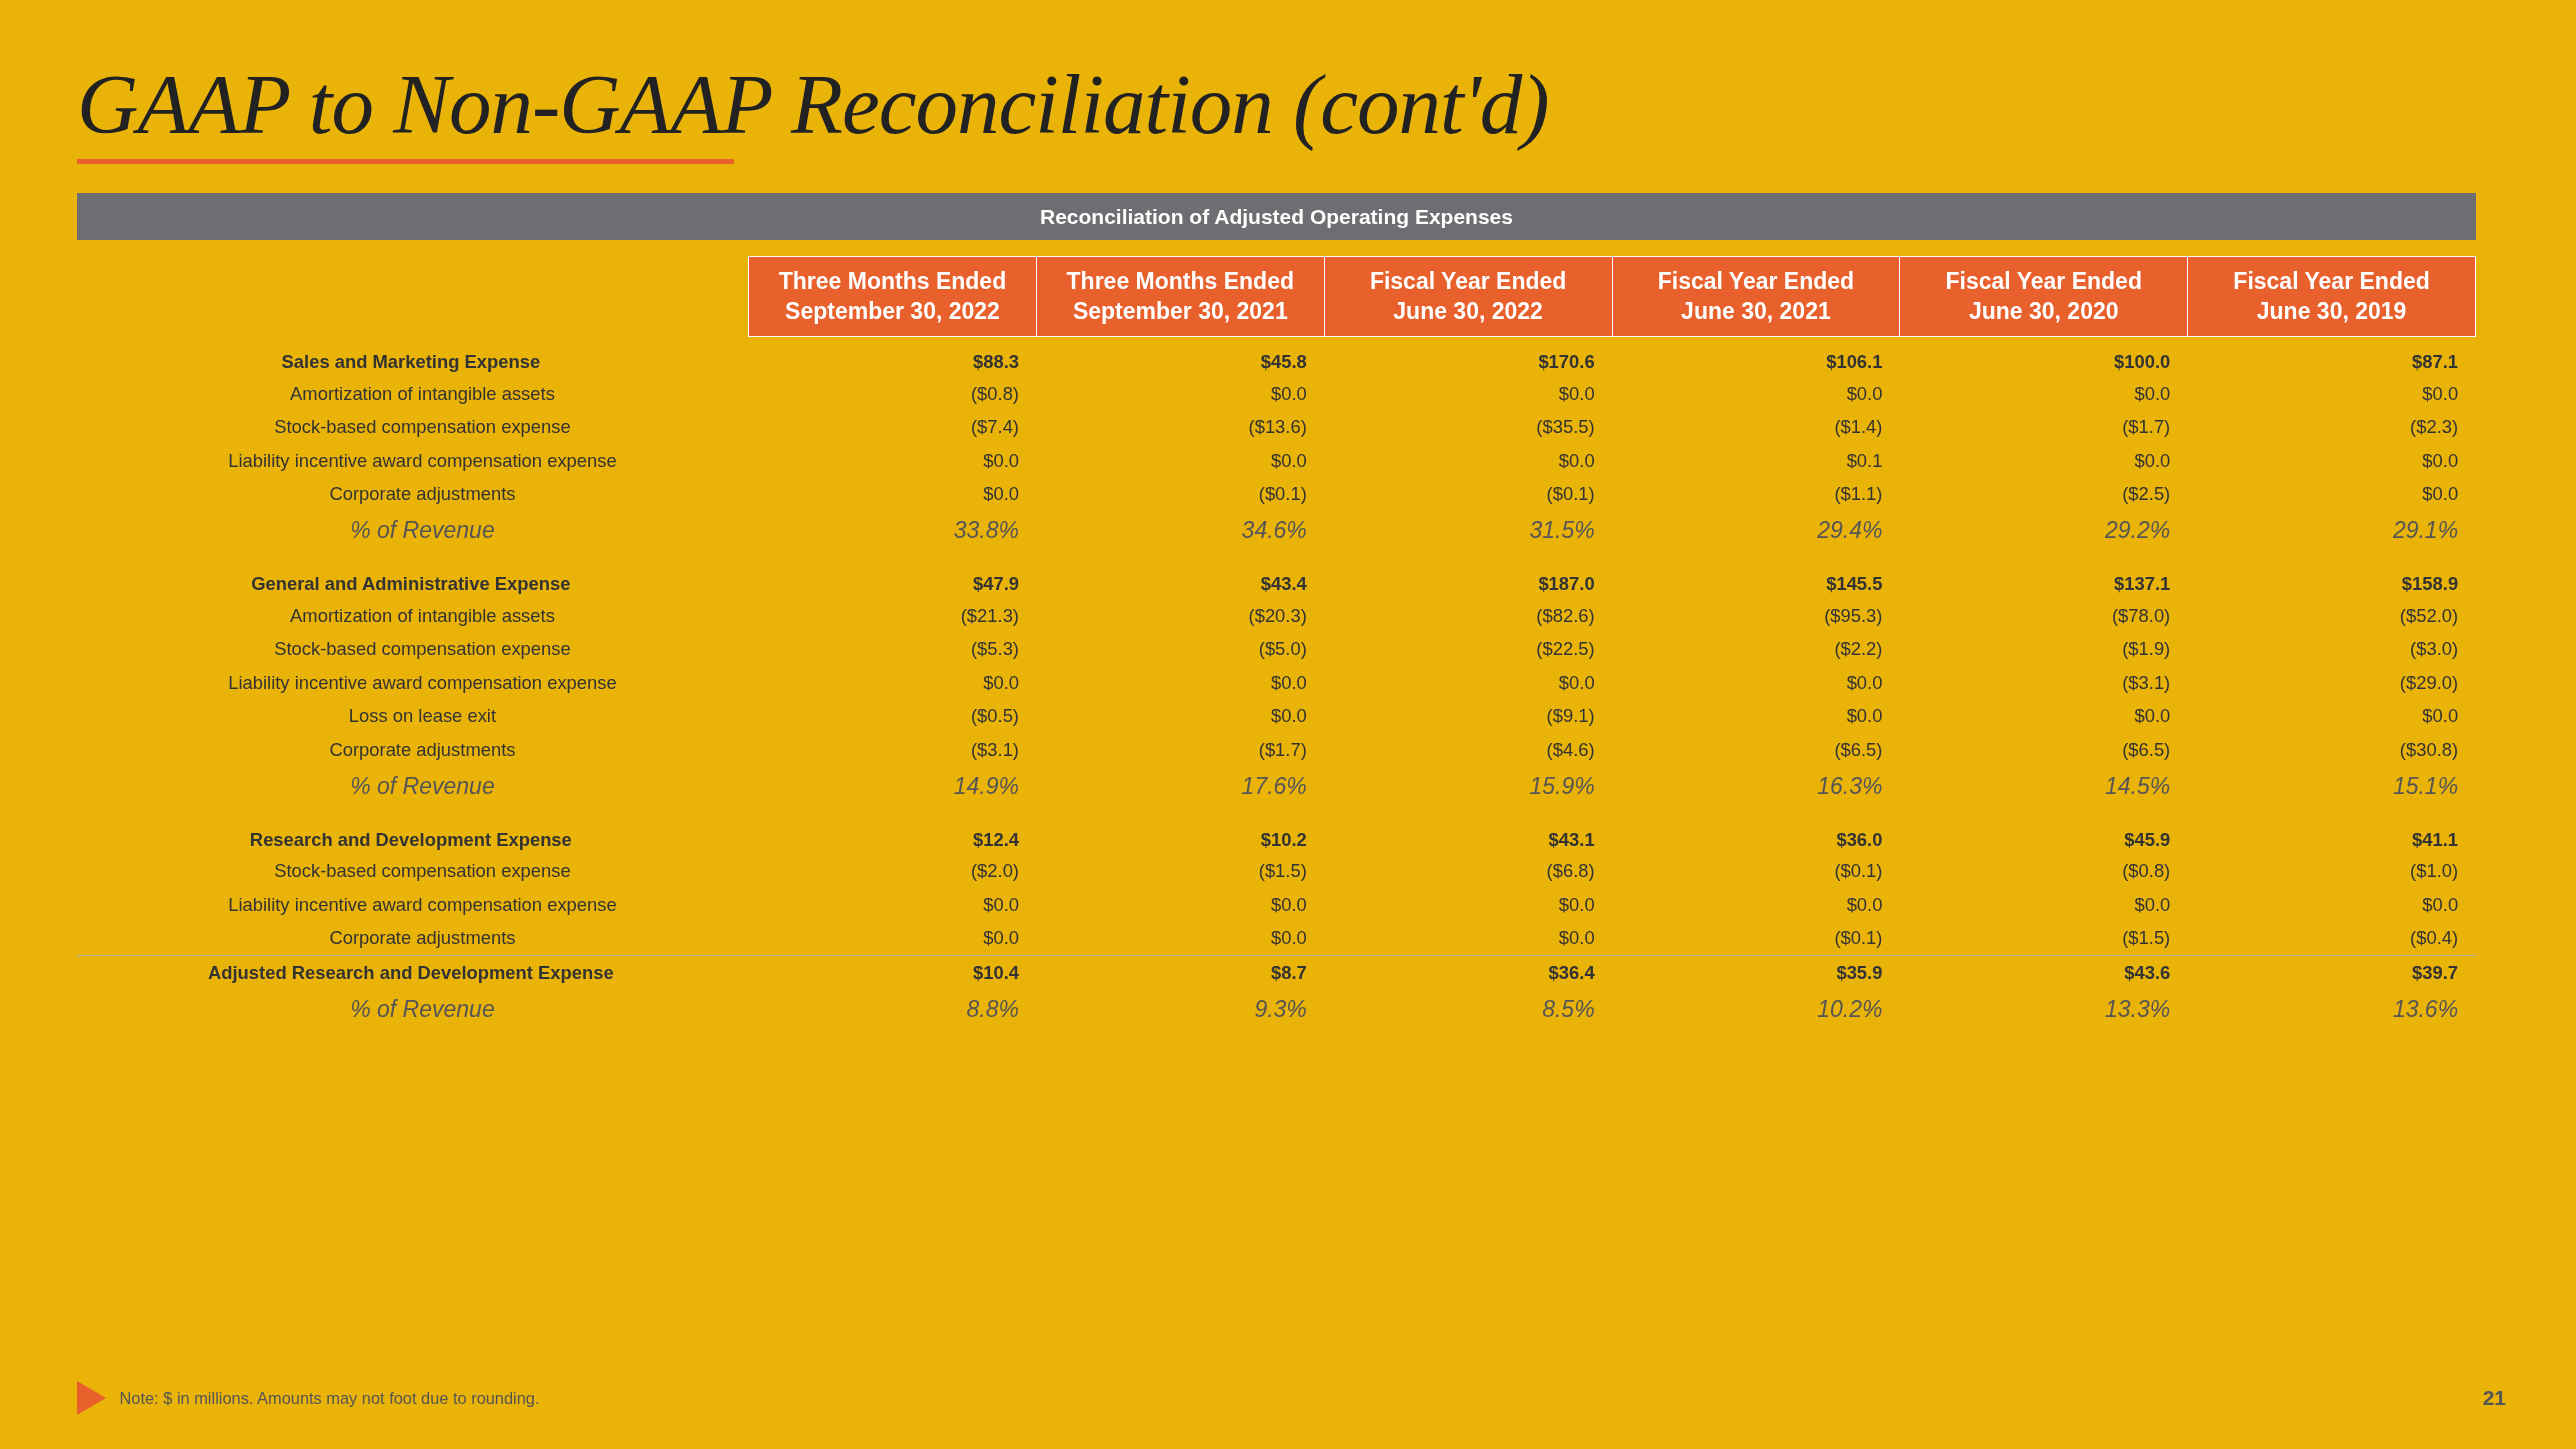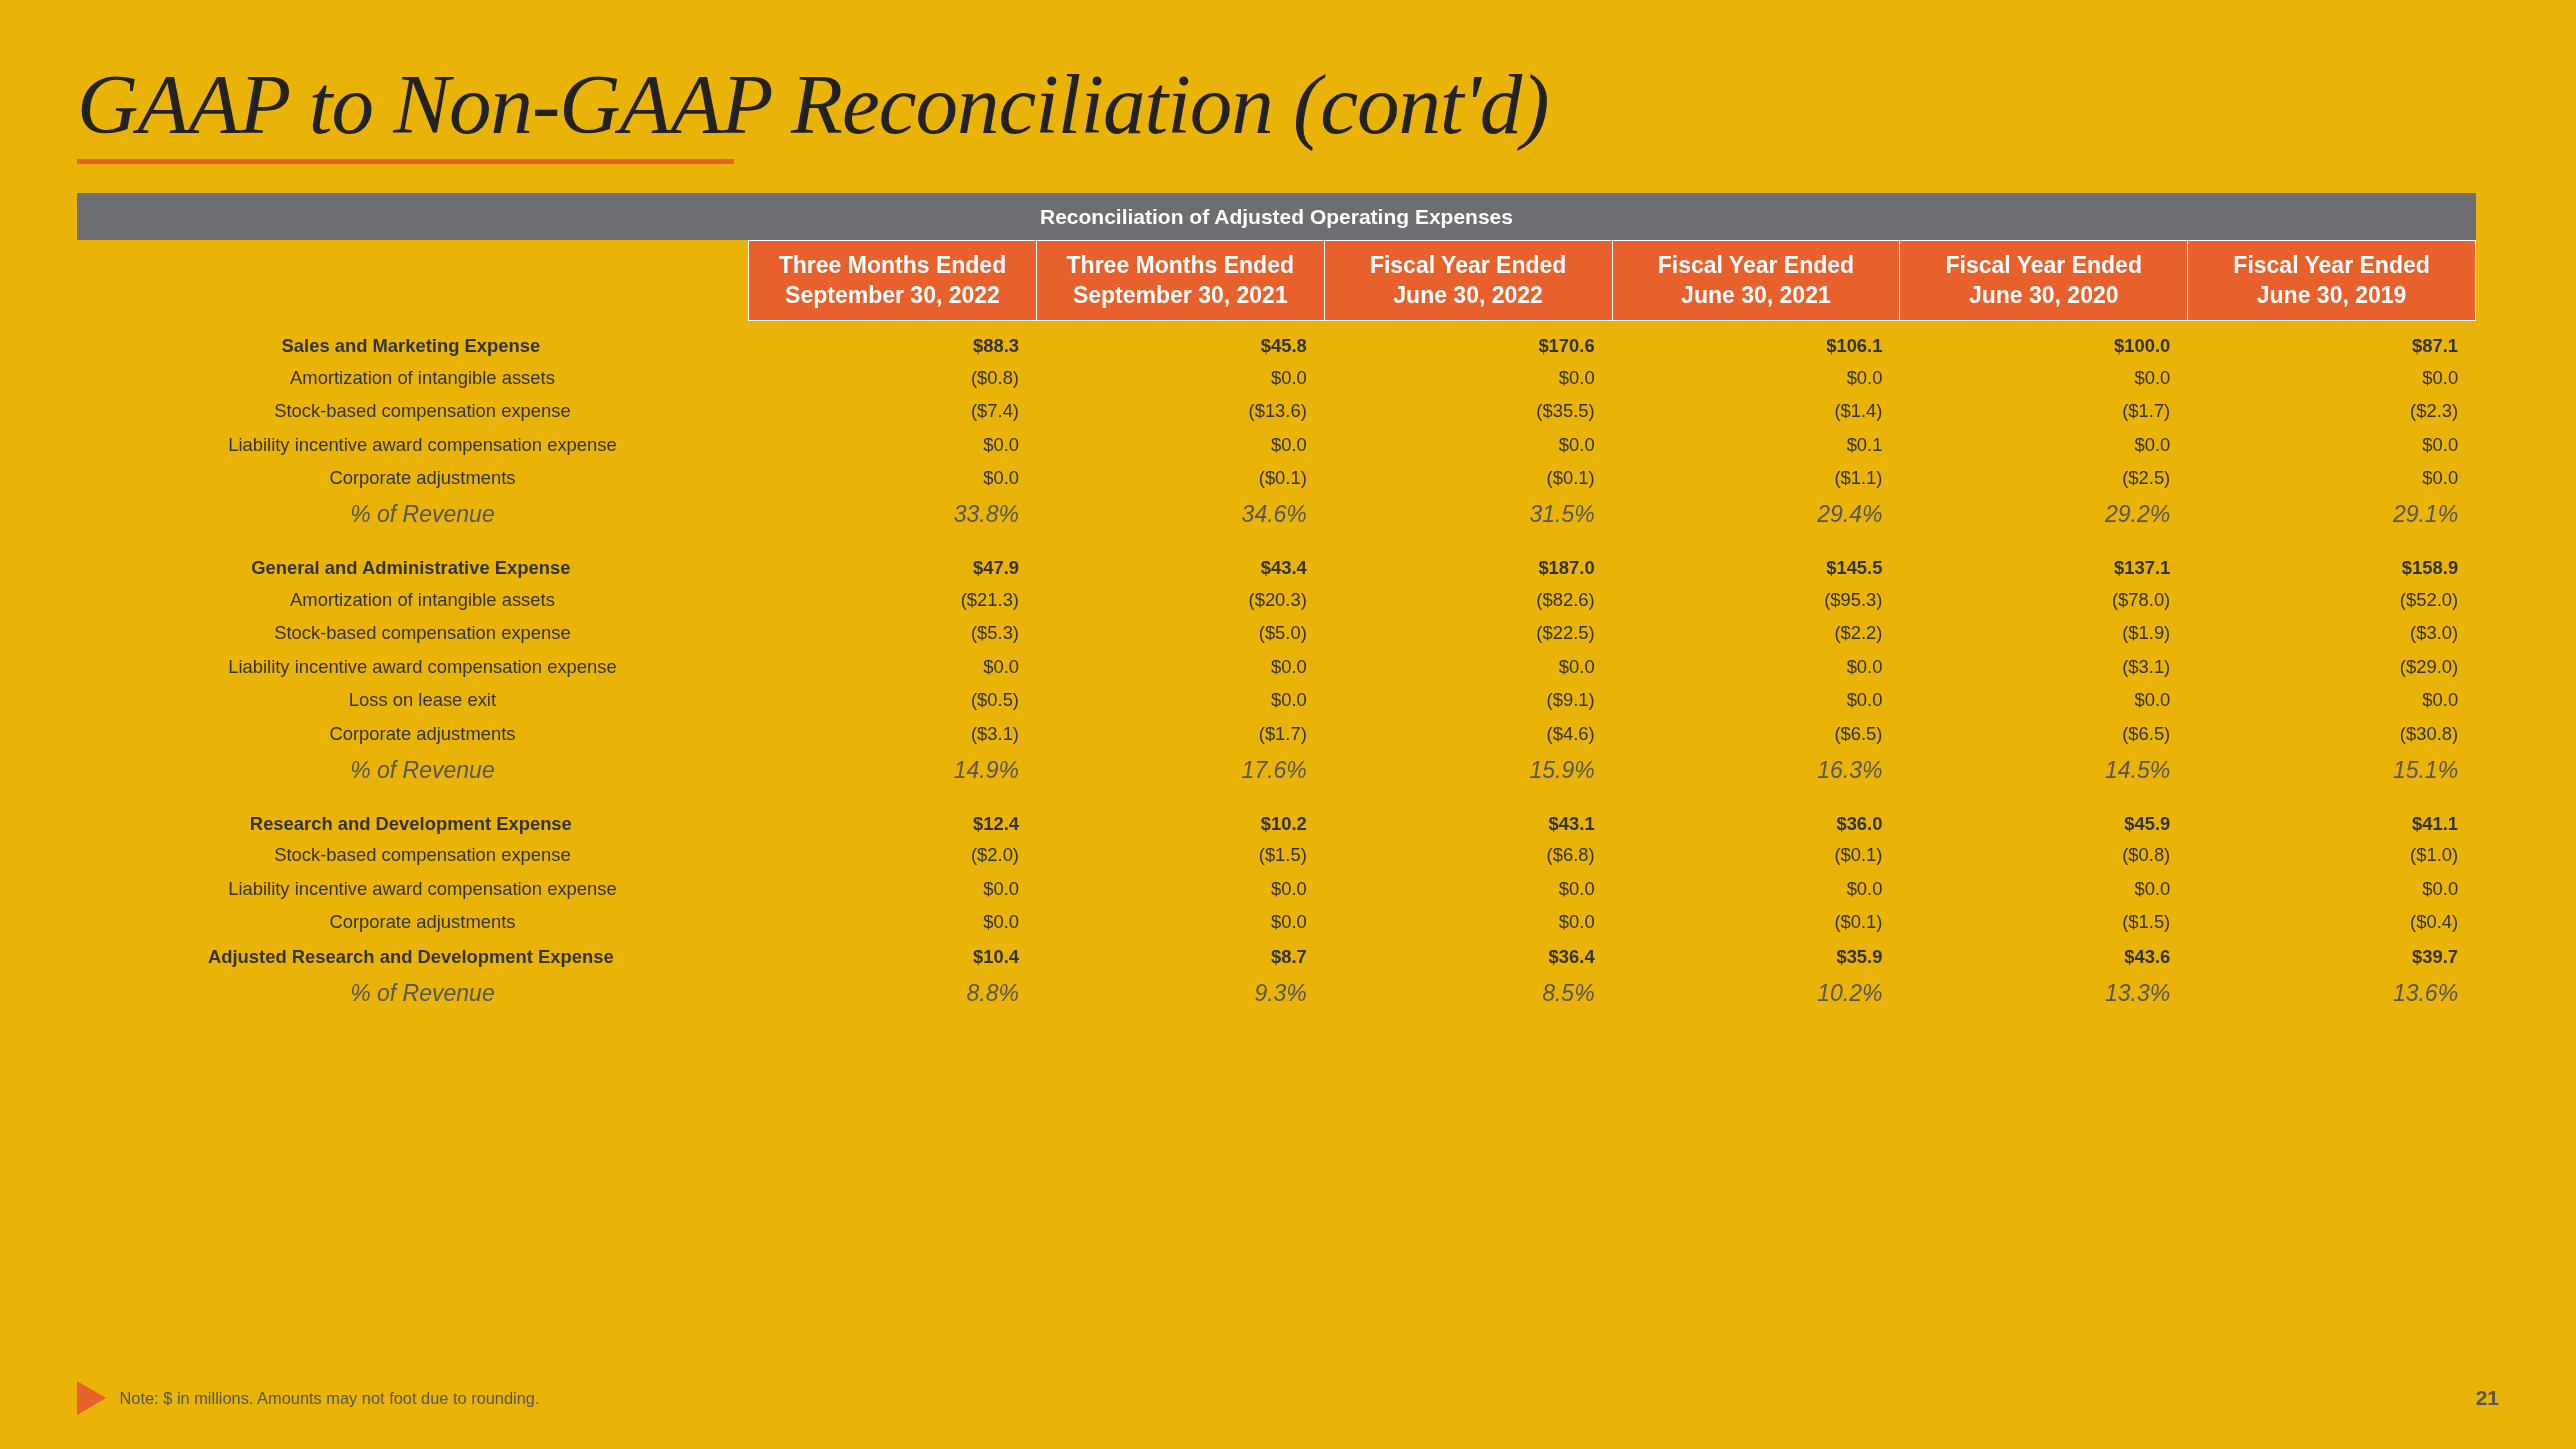--- a/index.html
+++ b/index.html
@@ -39,21 +39,21 @@
     .table-container {
       width: 100%;
     }
     .section-header {
       background: #6d6e71;
       color: #ffffff;
       text-align: center;
       font-size: 21px;
       font-weight: bold;
       padding: 11.6px 0;
-      margin-bottom: 0;
+      margin-bottom: 16px;
     }
     table {
       width: 100%;
       border-collapse: collapse;
       font-size: 18.4px;
     }
     .col-label {
       width: 28%;
       text-align: center;
     }
@@ -113,21 +113,21 @@
       font-size: 23px;
       padding-bottom: 15.5px;
     }
     tr.pct-row td.col-label {
       padding-left: 29px;
     }
     .footer {
       position: absolute;
       bottom: 34px;
       left: 77px;
-      right: 77px;
+      right: 70px;
       display: flex;
       align-items: center;
       justify-content: space-between;
     }
     .footer-left {
       display: flex;
       align-items: center;
       gap: 13.5px;
     }
     .footer-arrow {

